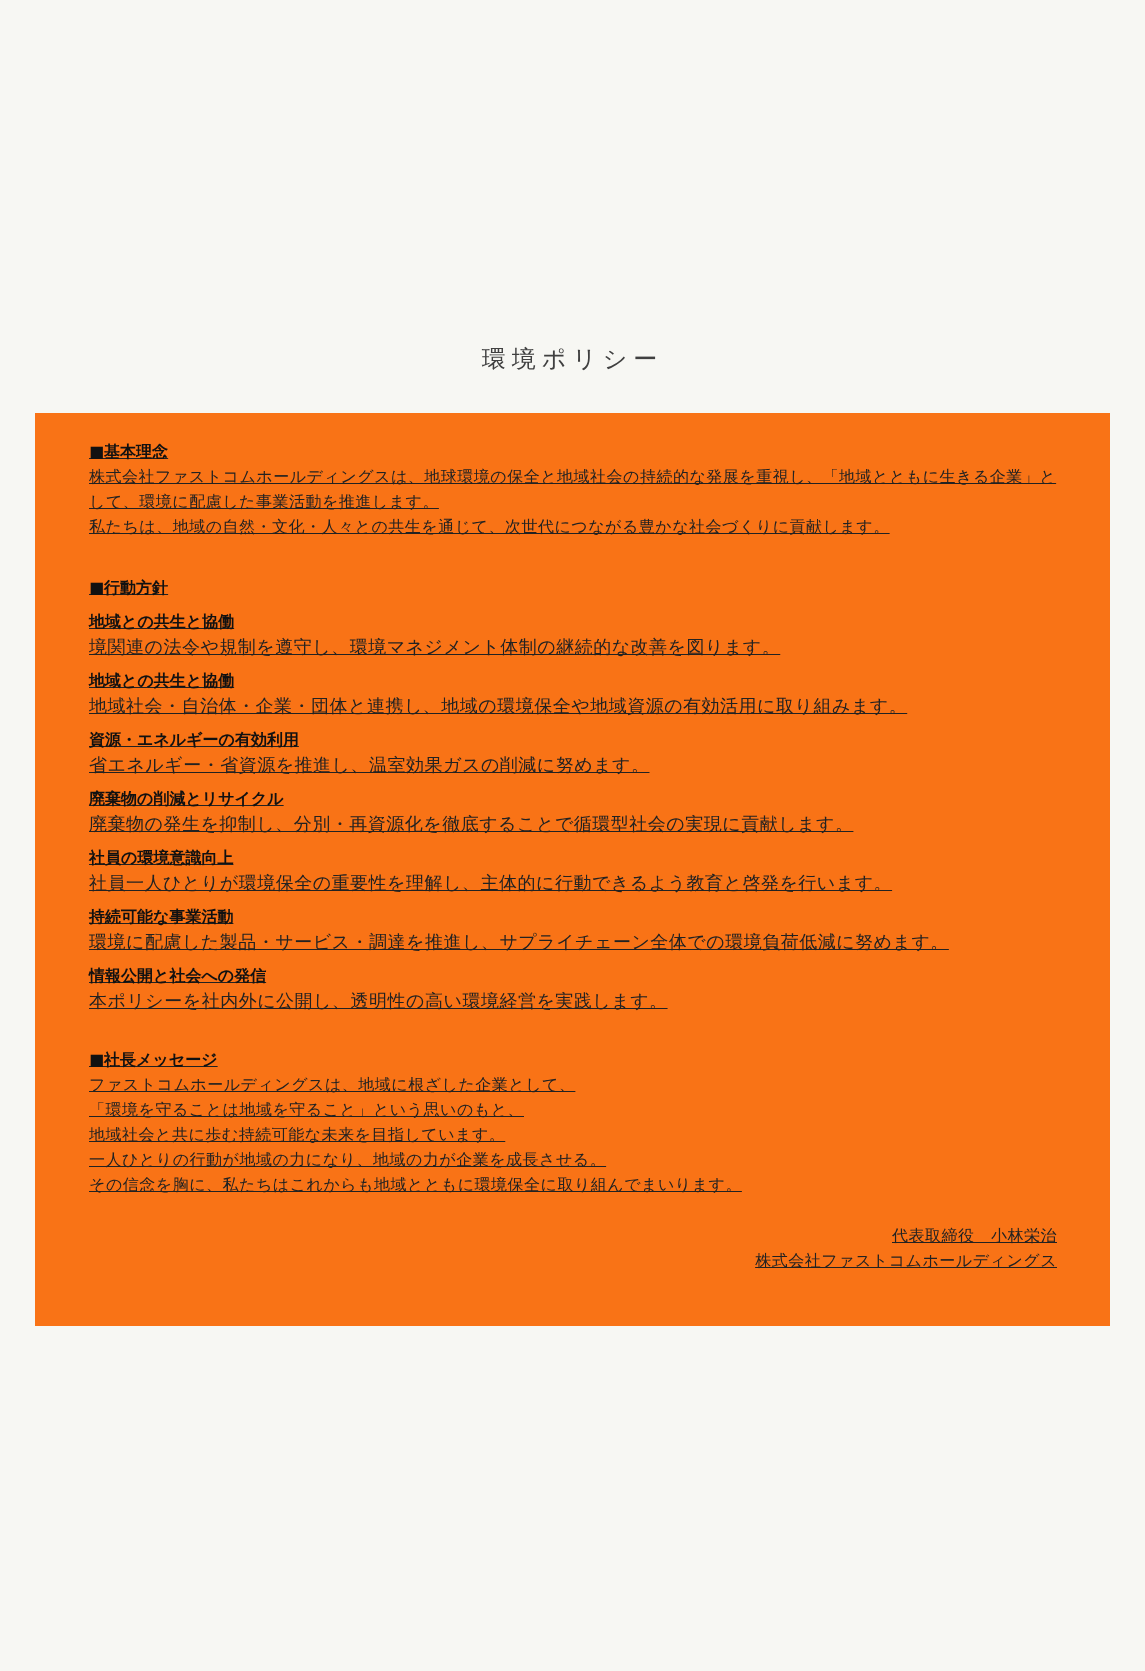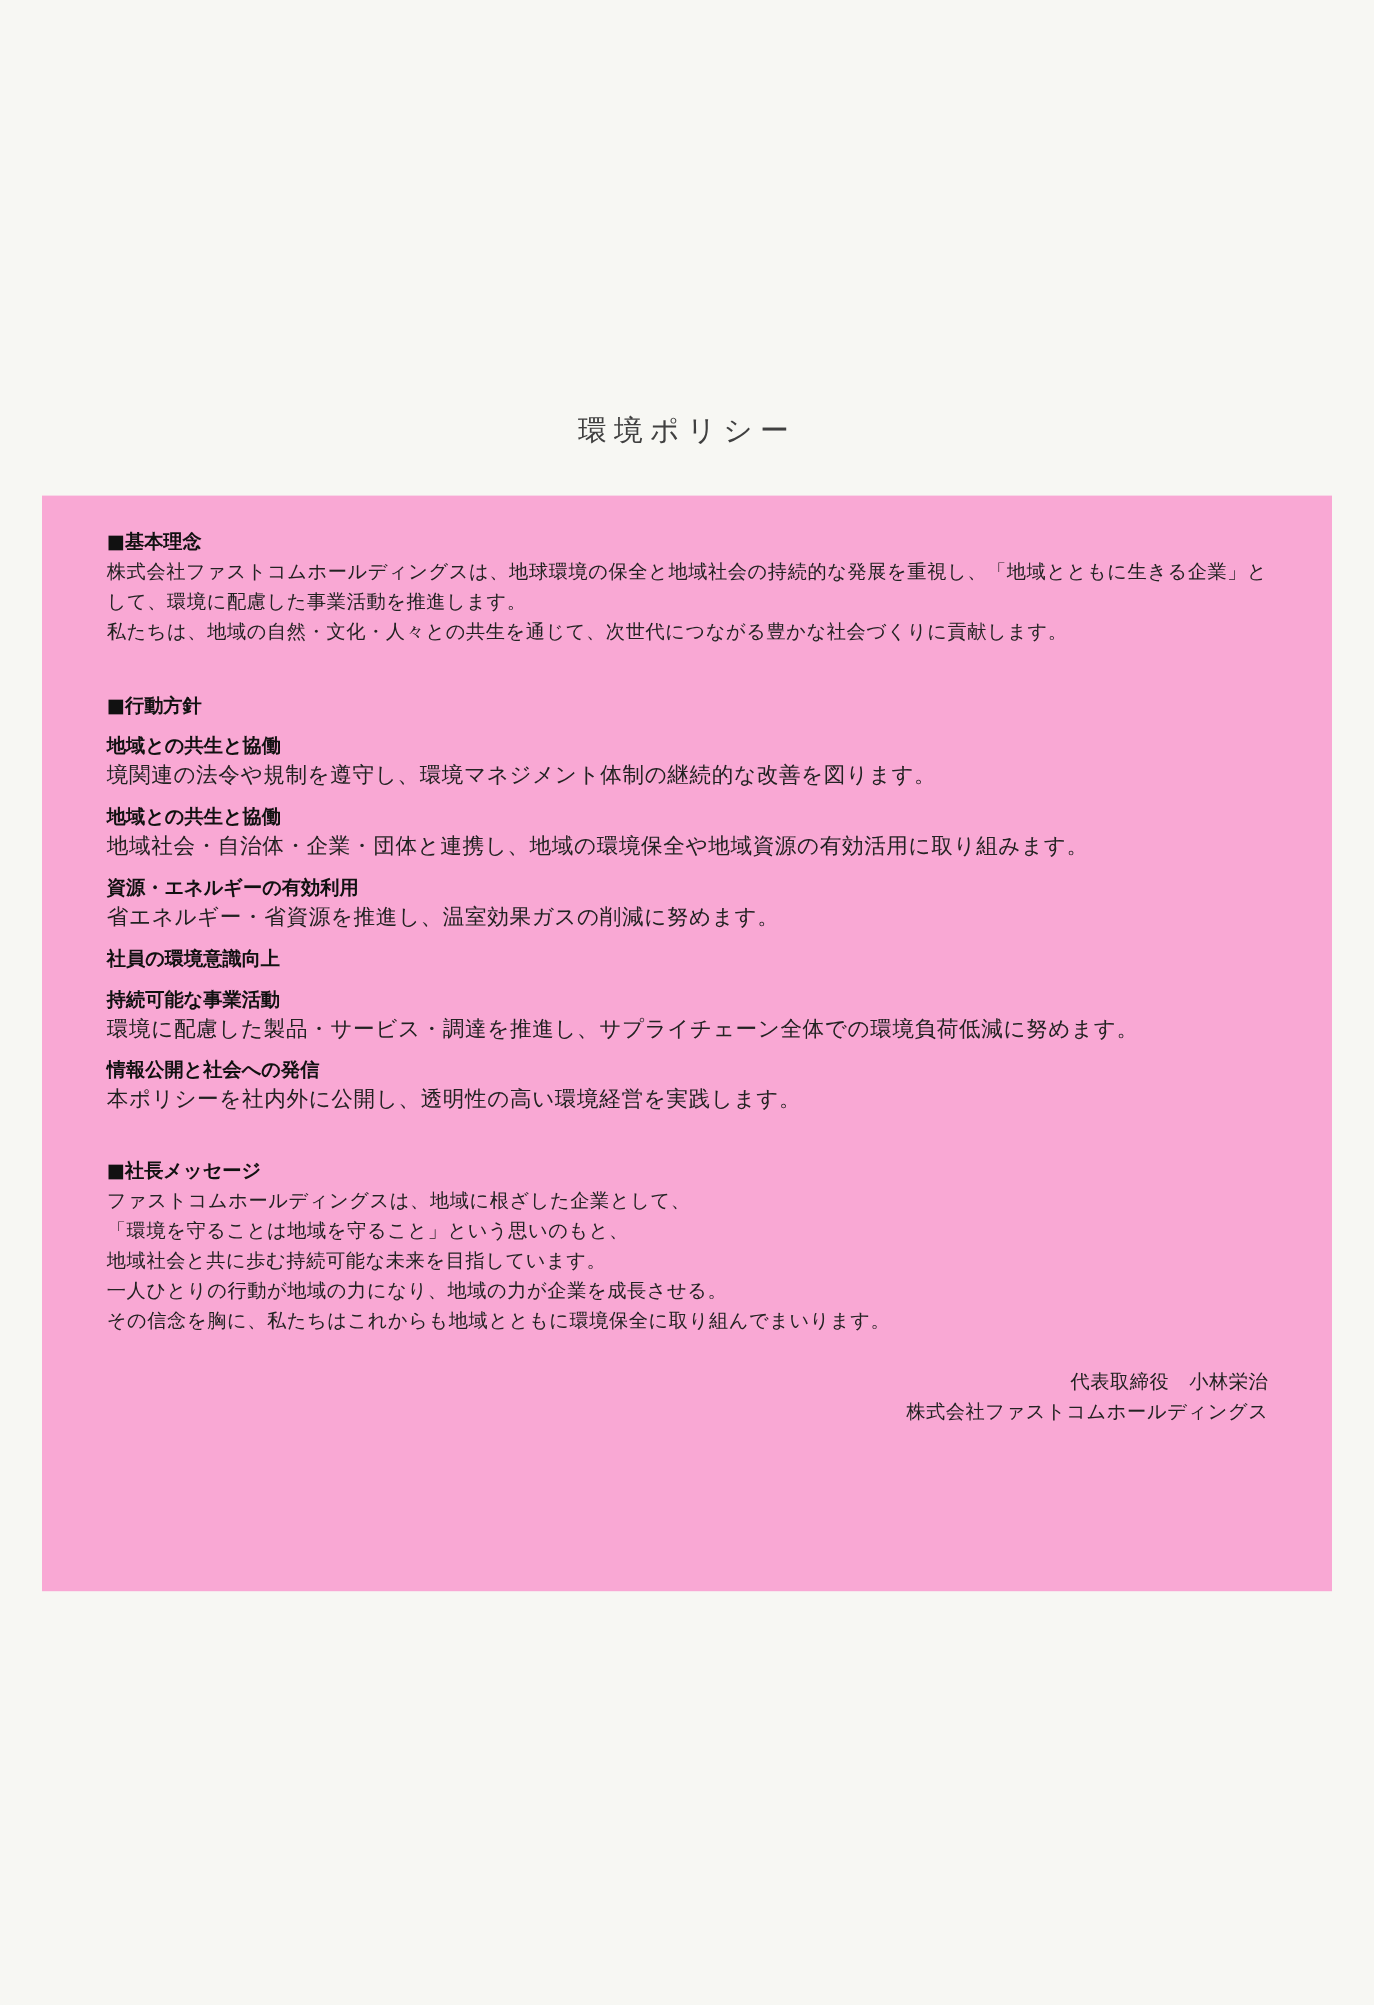--- a/index.html
+++ b/index.html
@@ -23,23 +23,24 @@
     color: #404040;
     font-weight: normal;
     margin: 0;
   }
   .card {
     position: absolute;
     left: 35px;
     top: 413px;
     width: 1075px;
     height: 913px;
-    background: #f9a8d4;
+    background: #f97316;
     box-sizing: border-box;
     padding: 26px 53px 0 54px;
+    text-decoration: underline;
   }
   .section-heading {
     font-weight: bold;
     font-size: 16px;
     line-height: 25px;
     margin: 0;
     color: #111;
   }
   .para {
     font-size: 16px;
@@ -92,21 +93,26 @@
     </div>
     <div class="item">
       <p class="item-title">地域との共生と協働</p>
       <p class="item-body">地域社会・自治体・企業・団体と連携し、地域の環境保全や地域資源の有効活用に取り組みます。</p>
     </div>
     <div class="item">
       <p class="item-title">資源・エネルギーの有効利用</p>
       <p class="item-body">省エネルギー・省資源を推進し、温室効果ガスの削減に努めます。</p>
     </div>
     <div class="item">
+      <p class="item-title">廃棄物の削減とリサイクル</p>
+      <p class="item-body">廃棄物の発生を抑制し、分別・再資源化を徹底することで循環型社会の実現に貢献します。</p>
+    </div>
+    <div class="item">
       <p class="item-title">社員の環境意識向上</p>
+      <p class="item-body">社員一人ひとりが環境保全の重要性を理解し、主体的に行動できるよう教育と啓発を行います。</p>
     </div>
     <div class="item">
       <p class="item-title">持続可能な事業活動</p>
       <p class="item-body">環境に配慮した製品・サービス・調達を推進し、サプライチェーン全体での環境負荷低減に努めます。</p>
     </div>
     <div class="item">
       <p class="item-title">情報公開と社会への発信</p>
       <p class="item-body">本ポリシーを社内外に公開し、透明性の高い環境経営を実践します。</p>
     </div>
   </div>

